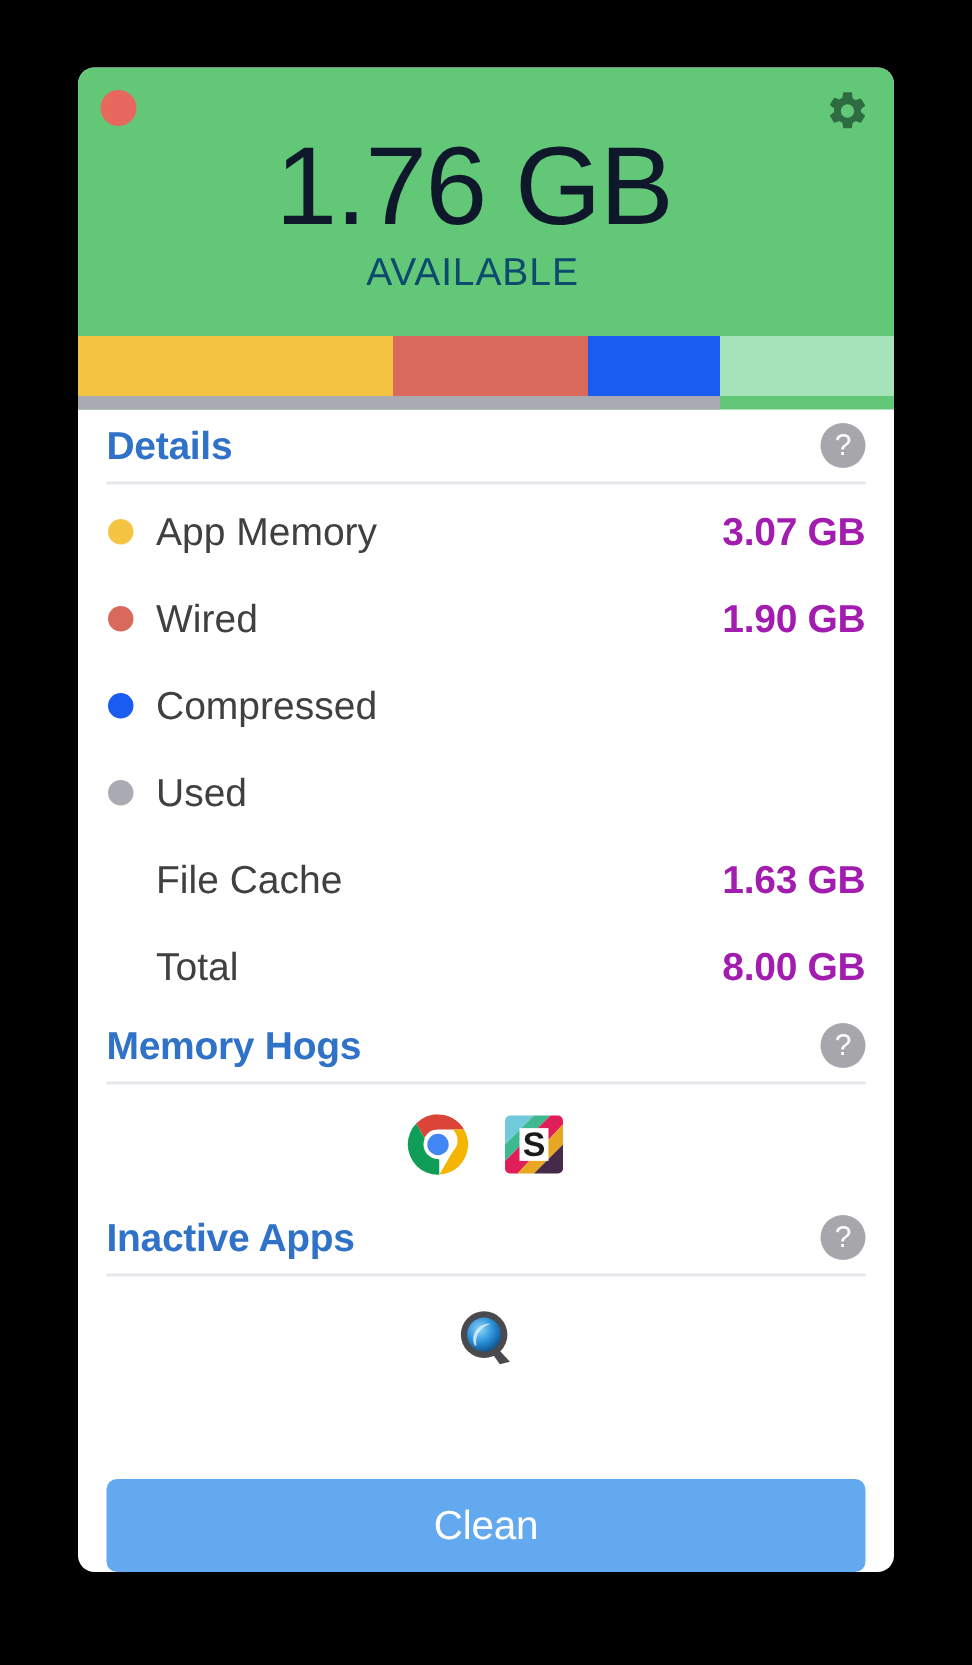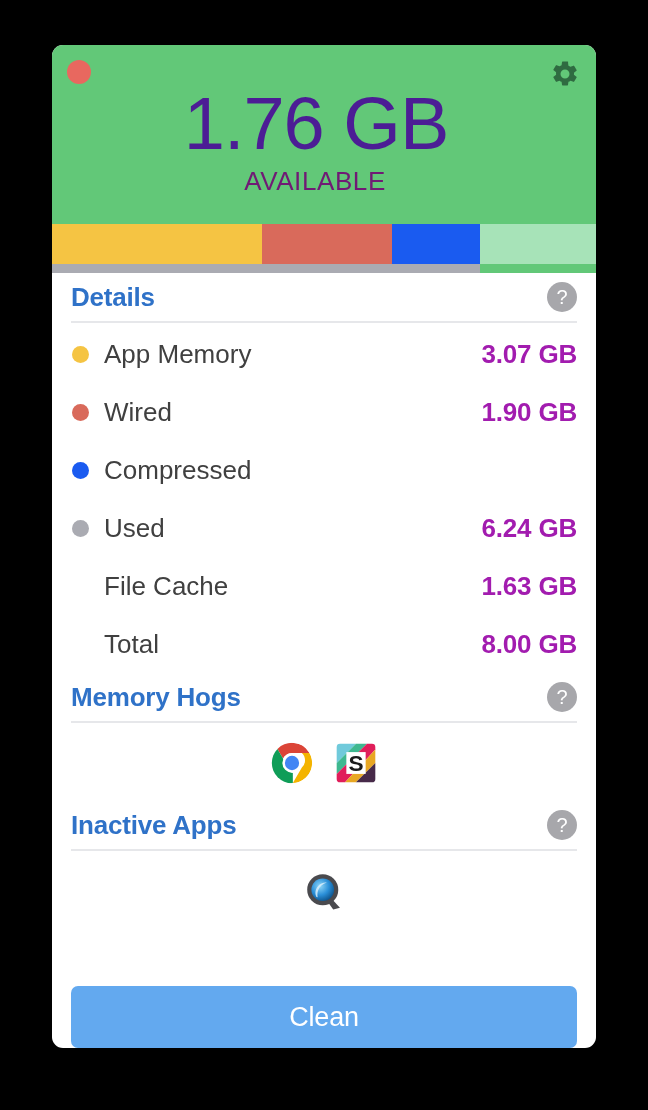--- a/index.html
+++ b/index.html
@@ -55,33 +55,33 @@
     display: flex;
     align-items: center;
     justify-content: center;
   }
   .available-amount {
     position: absolute;
     left: 0;
     right: 16px;
     top: 42px;
     text-align: center;
-    color: #4c1d95;
+    color: #0f172a;
     font-size: 74px;
     font-weight: 300;
     letter-spacing: -1px;
     line-height: 1;
   }
   .available-label {
     position: absolute;
     left: 0;
     right: 18px;
     top: 123px;
     text-align: center;
-    color: #701a75;
+    color: #0c4a6e;
     font-size: 26px;
     font-weight: 400;
     letter-spacing: 0.6px;
     line-height: 1;
   }
 
   
   .bar-area {
     position: relative;
     height: 55px;
@@ -253,21 +253,20 @@
           <div class="detail-label">Wired</div>
           <div class="detail-value">1.90 GB</div>
         </div>
         <div class="detail-row">
           <div class="detail-dot" style="background: rgb(26, 91, 240);"></div>
           <div class="detail-label">Compressed</div>
         </div>
         <div class="detail-row">
           <div class="detail-dot" style="background: rgb(170, 171, 178);"></div>
           <div class="detail-label">Used</div>
-          <div class="detail-value">6.24 GB</div>
         </div>
         <div class="detail-row">
           <div class="detail-dot empty"></div>
           <div class="detail-label">File Cache</div>
           <div class="detail-value">1.63 GB</div>
         </div>
         <div class="detail-row">
           <div class="detail-dot empty"></div>
           <div class="detail-label">Total</div>
           <div class="detail-value">8.00 GB</div>

